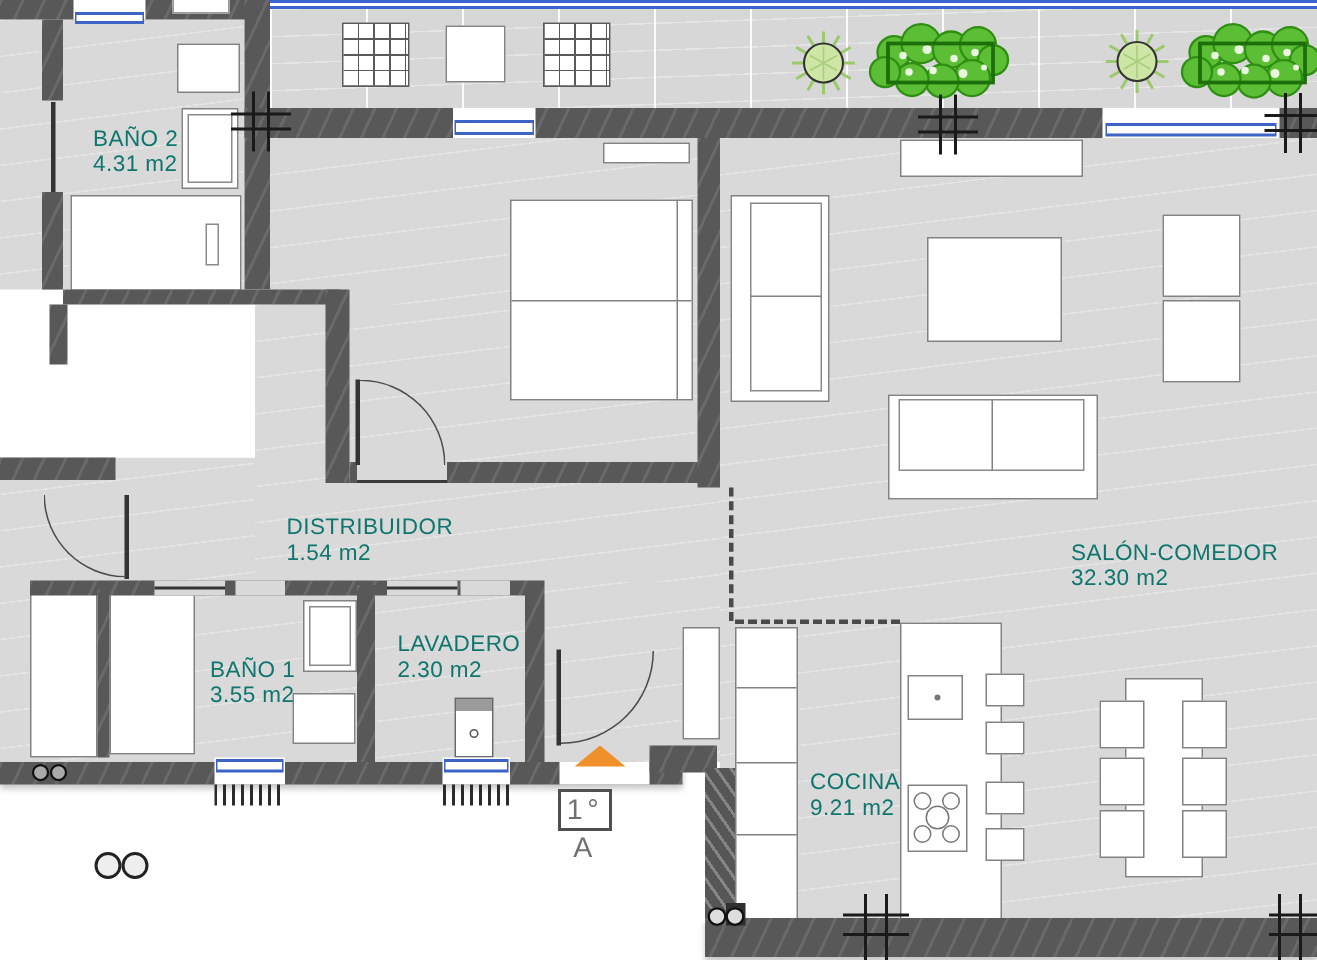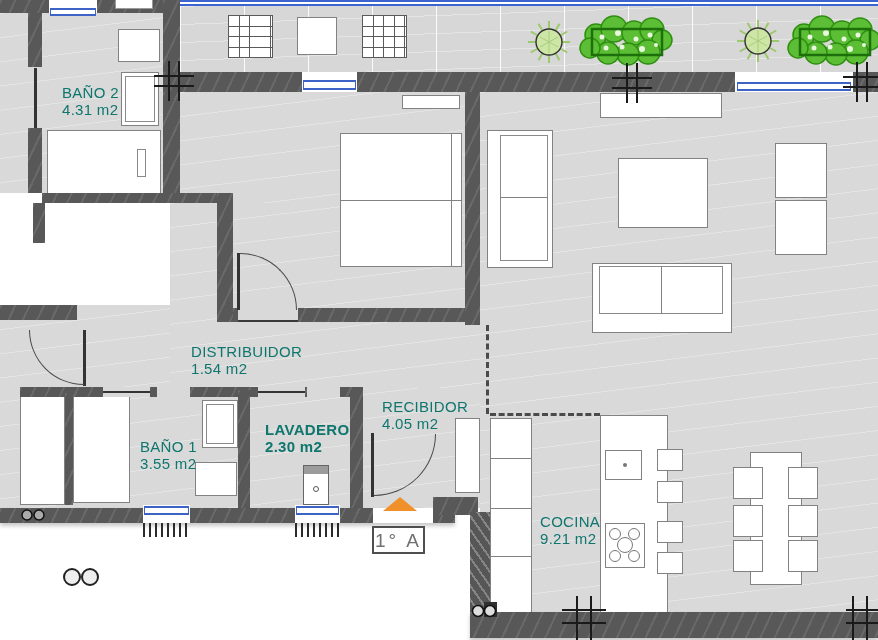--- a/index.html
+++ b/index.html
@@ -262,42 +262,42 @@
       <circle cx="39" cy="515" r="5" fill="#aaa" stroke="#111" stroke-width="1.5"></circle>
       <circle cx="72" cy="577" r="8" fill="#eee" stroke="#222" stroke-width="2"></circle>
       <circle cx="90" cy="577" r="8" fill="#eee" stroke="#222" stroke-width="2"></circle>
       <rect x="484" y="602" width="13" height="15" fill="#2f2f2f"></rect>
       <circle cx="478" cy="611" r="5.5" fill="#ddd" stroke="#111" stroke-width="1.5"></circle>
       <circle cx="490" cy="611" r="5.5" fill="#ddd" stroke="#111" stroke-width="1.5"></circle>
     </g>
   </svg>
 
   <div class="tri" style="left:383px;top:497px;"></div>
-  <div class="unitbox" style="left:372px;top:526px;width:53px;height:28px;line-height:25px;">
+  <div class="unitbox" style="left:372px;top:526px;width:36px;height:28px;line-height:25px;">
     <span>1° A</span>
   </div>
 
   <div class="lbl" style="left:62px;top:84px;">
     <div>BAÑO 2</div>
     <div>4.31 m2</div>
   </div>
   <div class="lbl" style="left:191px;top:343px;">
     <div>DISTRIBUIDOR</div>
     <div>1.54 m2</div>
   </div>
   <div class="lbl" style="left:140px;top:438px;">
     <div>BAÑO 1</div>
     <div>3.55 m2</div>
   </div>
-  <div class="lbl" style="left:265px;top:421px;font-weight:bold;">
+  <div class="lbl" style="left:265px;top:421px;">
     <div>LAVADERO</div>
     <div>2.30 m2</div>
-  </div>
-  <div class="lbl" style="left:382px;top:398px;">
-    <div>RECIBIDOR</div>
-    <div>4.05 m2</div>
   </div>
   <div class="lbl" style="left:540px;top:513px;">
     <div>COCINA</div>
     <div>9.21 m2</div>
   </div>
+  <div class="lbl" style="left:714px;top:360px;">
+    <div>SALÓN-COMEDOR</div>
+    <div>32.30 m2</div>
+  </div>
 
 </div>
 
 </body></html>

